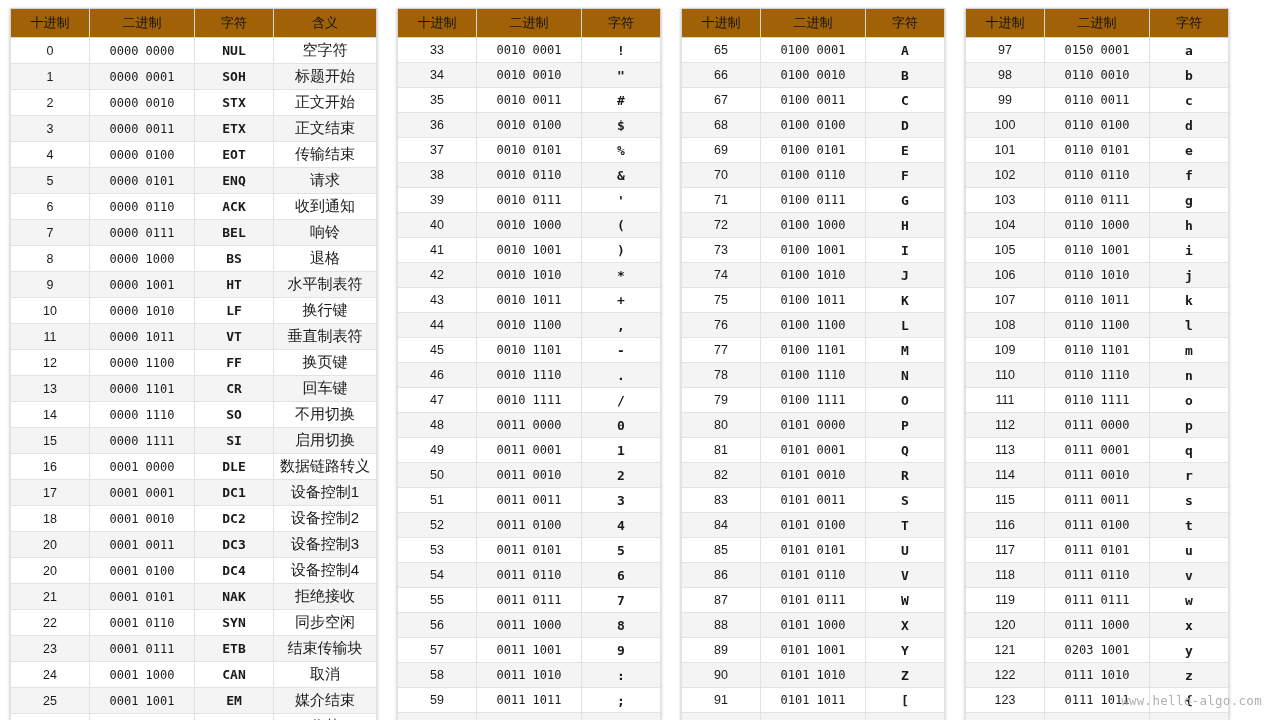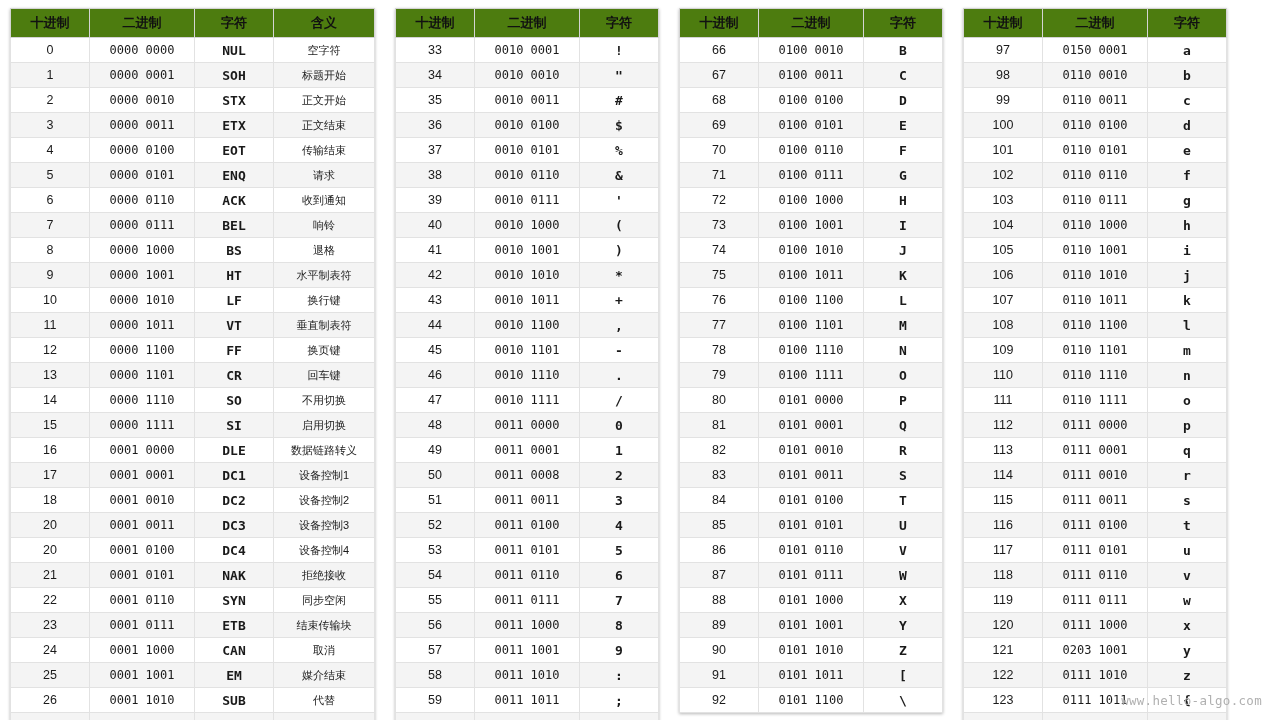--- a/index.html
+++ b/index.html
@@ -24,23 +24,23 @@
   }
   .table-block {
     box-shadow: 0 1px 3px rgba(0,0,0,0.28);
     background: #ffffff;
   }
   table.ascii {
     border-collapse: collapse;
     font-size: 12.5px;
   }
   table.ascii th {
-    background: #4d7c0f;
+    background: #a16207;
     color: #111111;
-    font-weight: bold;
+    font-weight: normal;
     border: 1px solid #d4d4d4;
     padding: 5px 6px;
     font-size: 13px;
     white-space: nowrap;
   }
   table.ascii td {
     border: 1px solid #e2e2e2;
     padding: 3px 6px;
     text-align: center;
     color: #1a1a1a;
@@ -49,21 +49,21 @@
   }
   table.ascii tbody tr:nth-child(odd) td {
     background: #ffffff;
   }
   table.ascii tbody tr:nth-child(even) td {
     background: #f4f4f4;
   }
   td.col-dec { width: 66px; font-family: "Liberation Sans", sans-serif; }
   td.col-bin { width: 92px; font-family: "DejaVu Sans Mono", monospace; font-size: 12px; letter-spacing: 0px; }
   td.col-chr { width: 66px; font-family: "DejaVu Sans Mono", monospace; font-weight: bold; font-size: 13px; }
-  td.col-mean { width: 88px; font-family: "Liberation Sans", sans-serif; font-size: 11px; }
+  td.col-mean { width: 88px; font-family: "Liberation Sans", sans-serif; font-size: 15px; }
   th.col-dec { width: 66px; }
   th.col-bin { width: 92px; }
   th.col-chr { width: 66px; }
   th.col-mean { width: 88px; }
   .watermark {
     position: absolute;
     right: 18px;
     bottom: 12px;
     color: #b0b0b0;
     font-size: 12.5px;
@@ -348,21 +348,21 @@
               <td class="col-bin">0011 0000</td>
               <td class="col-chr">0</td>
             </tr>
             <tr>
               <td class="col-dec">49</td>
               <td class="col-bin">0011 0001</td>
               <td class="col-chr">1</td>
             </tr>
             <tr>
               <td class="col-dec">50</td>
-              <td class="col-bin">0011 0008</td>
+              <td class="col-bin">0011 0010</td>
               <td class="col-chr">2</td>
             </tr>
             <tr>
               <td class="col-dec">51</td>
               <td class="col-bin">0011 0011</td>
               <td class="col-chr">3</td>
             </tr>
             <tr>
               <td class="col-dec">52</td>
               <td class="col-bin">0011 0100</td>
@@ -414,20 +414,25 @@
       <div class="table-block">
         <table class="ascii">
           <thead>
             <tr>
               <th class="col-dec">十进制</th>
               <th class="col-bin">二进制</th>
               <th class="col-chr">字符</th>
             </tr>
           </thead>
           <tbody>
+            <tr>
+              <td class="col-dec">65</td>
+              <td class="col-bin">0100 0001</td>
+              <td class="col-chr">A</td>
+            </tr>
             <tr>
               <td class="col-dec">66</td>
               <td class="col-bin">0100 0010</td>
               <td class="col-chr">B</td>
             </tr>
             <tr>
               <td class="col-dec">67</td>
               <td class="col-bin">0100 0011</td>
               <td class="col-chr">C</td>
             </tr>

